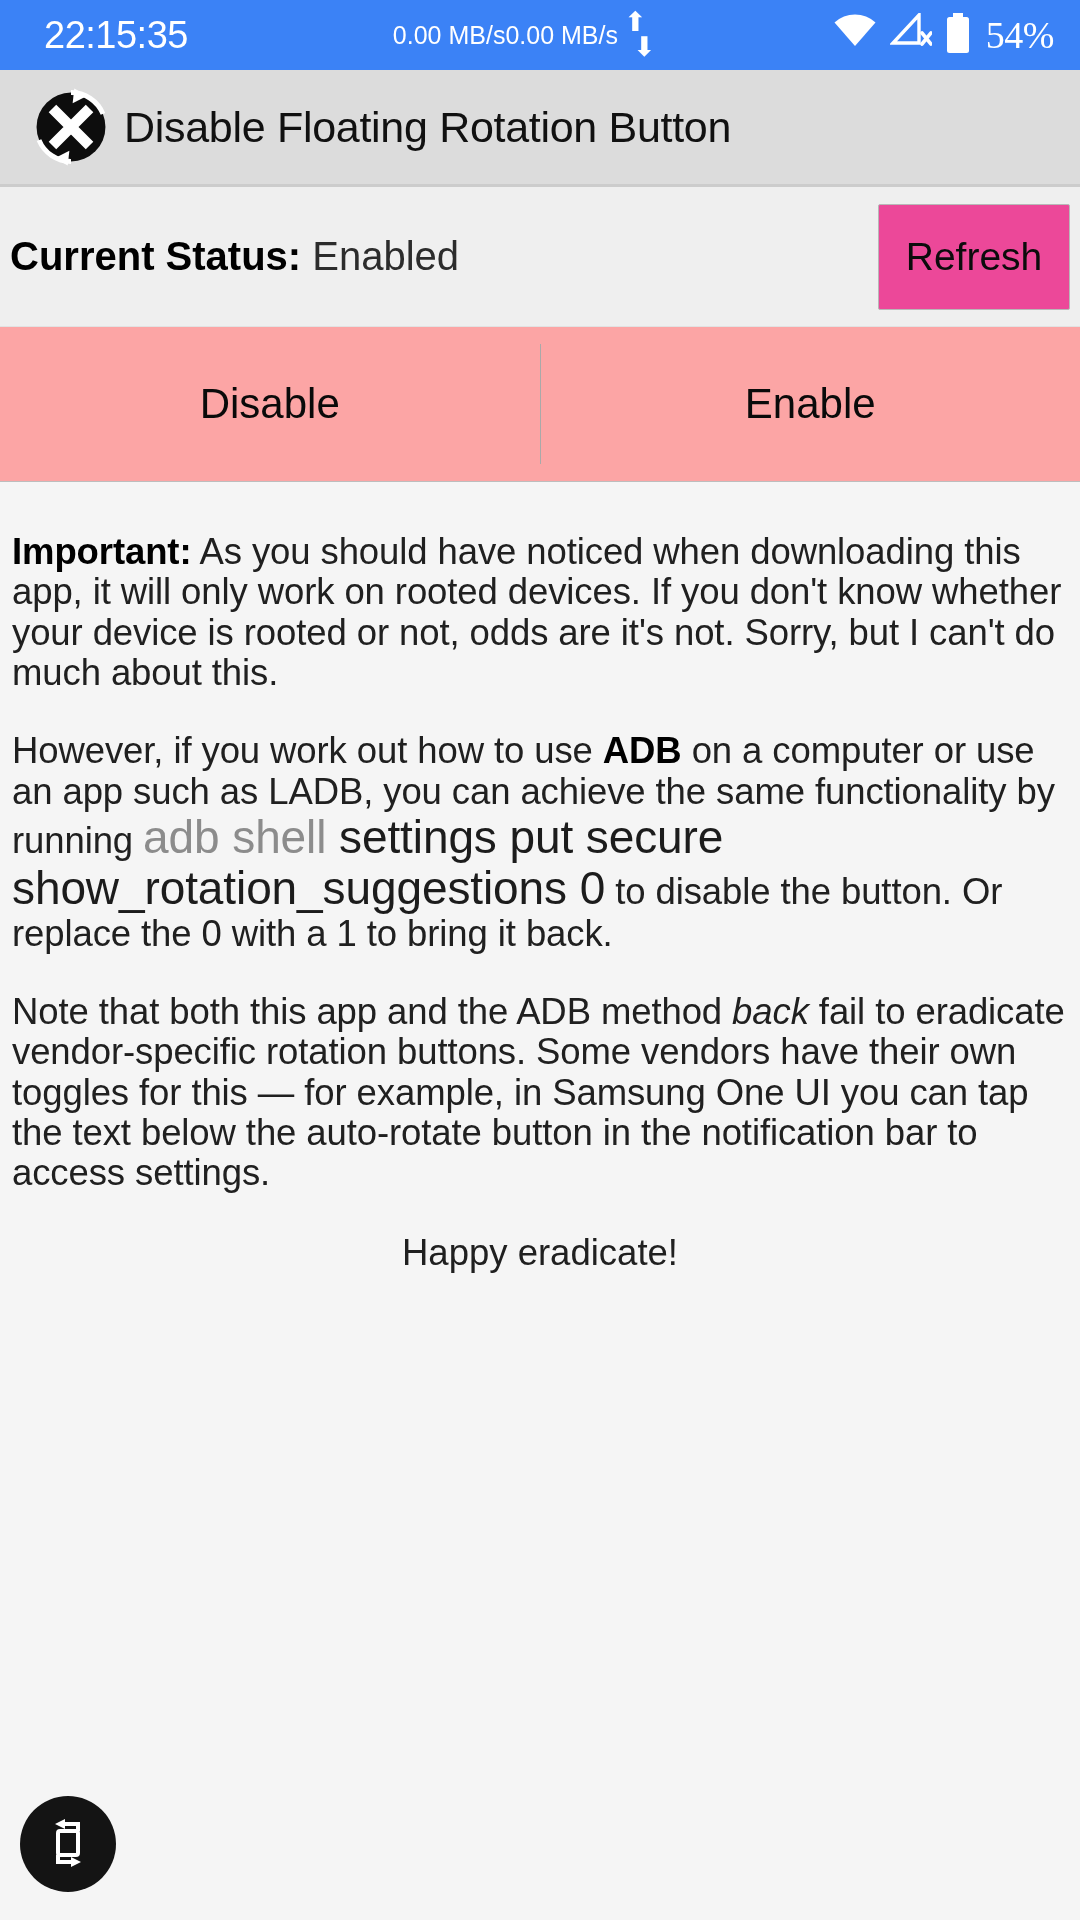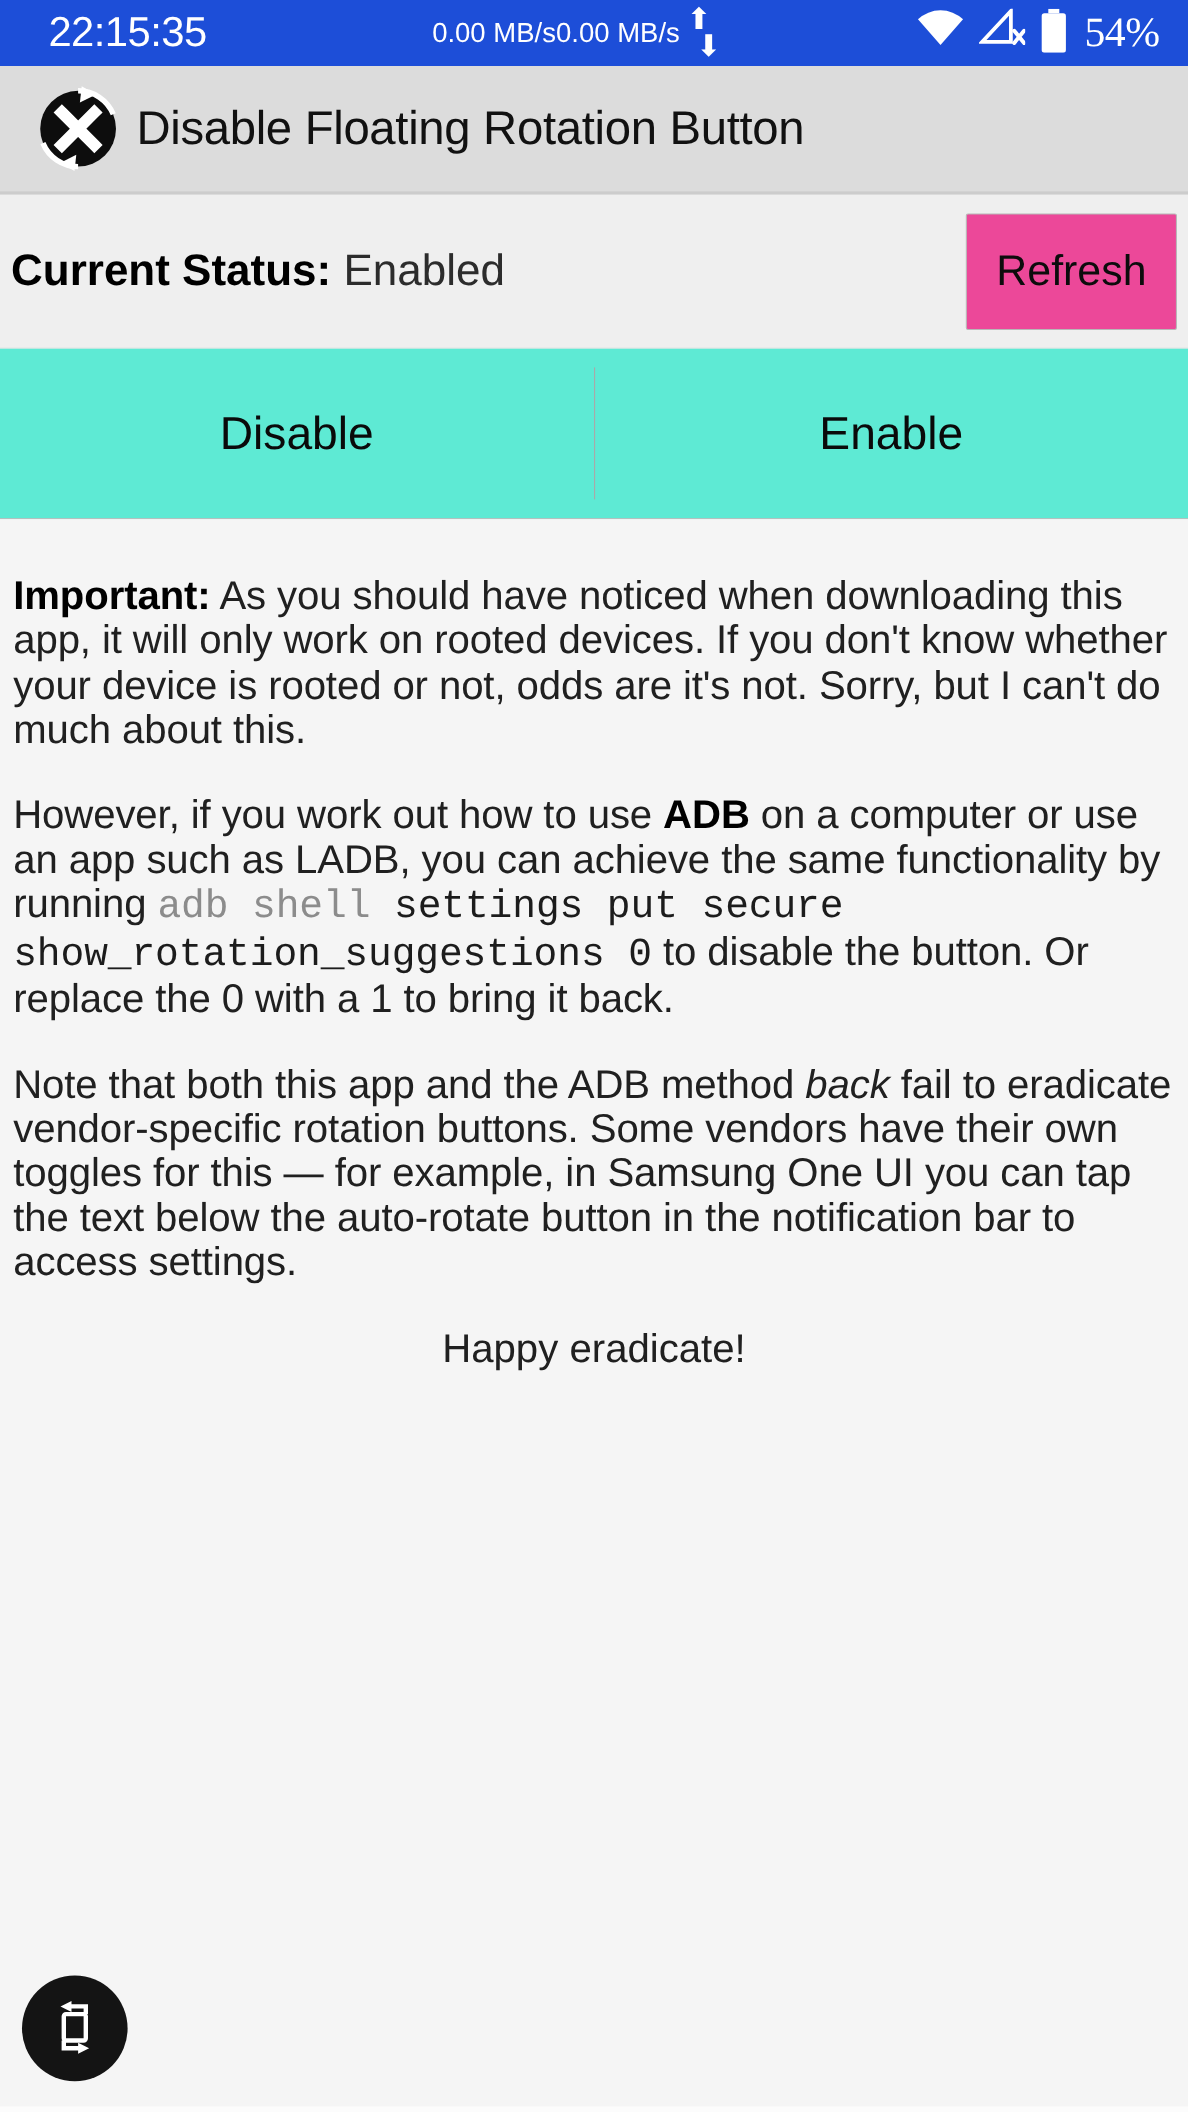--- a/index.html
+++ b/index.html
@@ -11,22 +11,22 @@
 
   body {
     font-family: "Liberation Sans", sans-serif;
     background: #fcfcfc;
     overflow: hidden;
     position: relative;
   }
 
   
   .status-bar {
-    height: 60px;
-    background: #1d4ed8;
+    height: 70px;
+    background: #3b82f6;
     color: #ffffff;
     display: flex;
     align-items: center;
     position: relative;
     padding: 0 22px;
   }
   .status-clock {
     font-size: 38px;
     font-weight: 400;
     letter-spacing: -0.5px;
@@ -120,21 +120,21 @@
     color: #0c0c0c;
     cursor: pointer;
     display: flex;
     align-items: center;
     justify-content: center;
   }
 
   
   .toggle-row {
     height: 155px;
-    background: #5eead4;
+    background: #fca5a5;
     display: flex;
     align-items: stretch;
     border-bottom: 1px solid #bdbdbd;
   }
   .toggle-btn {
     flex: 1 1 50%;
     display: flex;
     align-items: center;
     justify-content: center;
     font-size: 42px;
@@ -162,22 +162,22 @@
     line-height: 1.105;
     color: #202020;
     margin-bottom: 38px;
     letter-spacing: -0.1px;
     margin-top: 28px;
   }
   .para:last-child { margin-bottom: 0; }
   .para b { font-weight: bold; color: #000; }
   .para i { font-style: italic; }
   .mono {
-    font-family: Liberation Mono, monospace;
-    font-size: 36px;
+    font-family: Liberation Sans, sans-serif;
+    font-size: 46px;
     color: #1c1c1c;
   }
   .mono.dim { color: #8c8c8c; }
   .centered {
     text-align: center;
     font-size: 36.5px;
     color: #202020;
     margin-top: 6px;
   }
 

